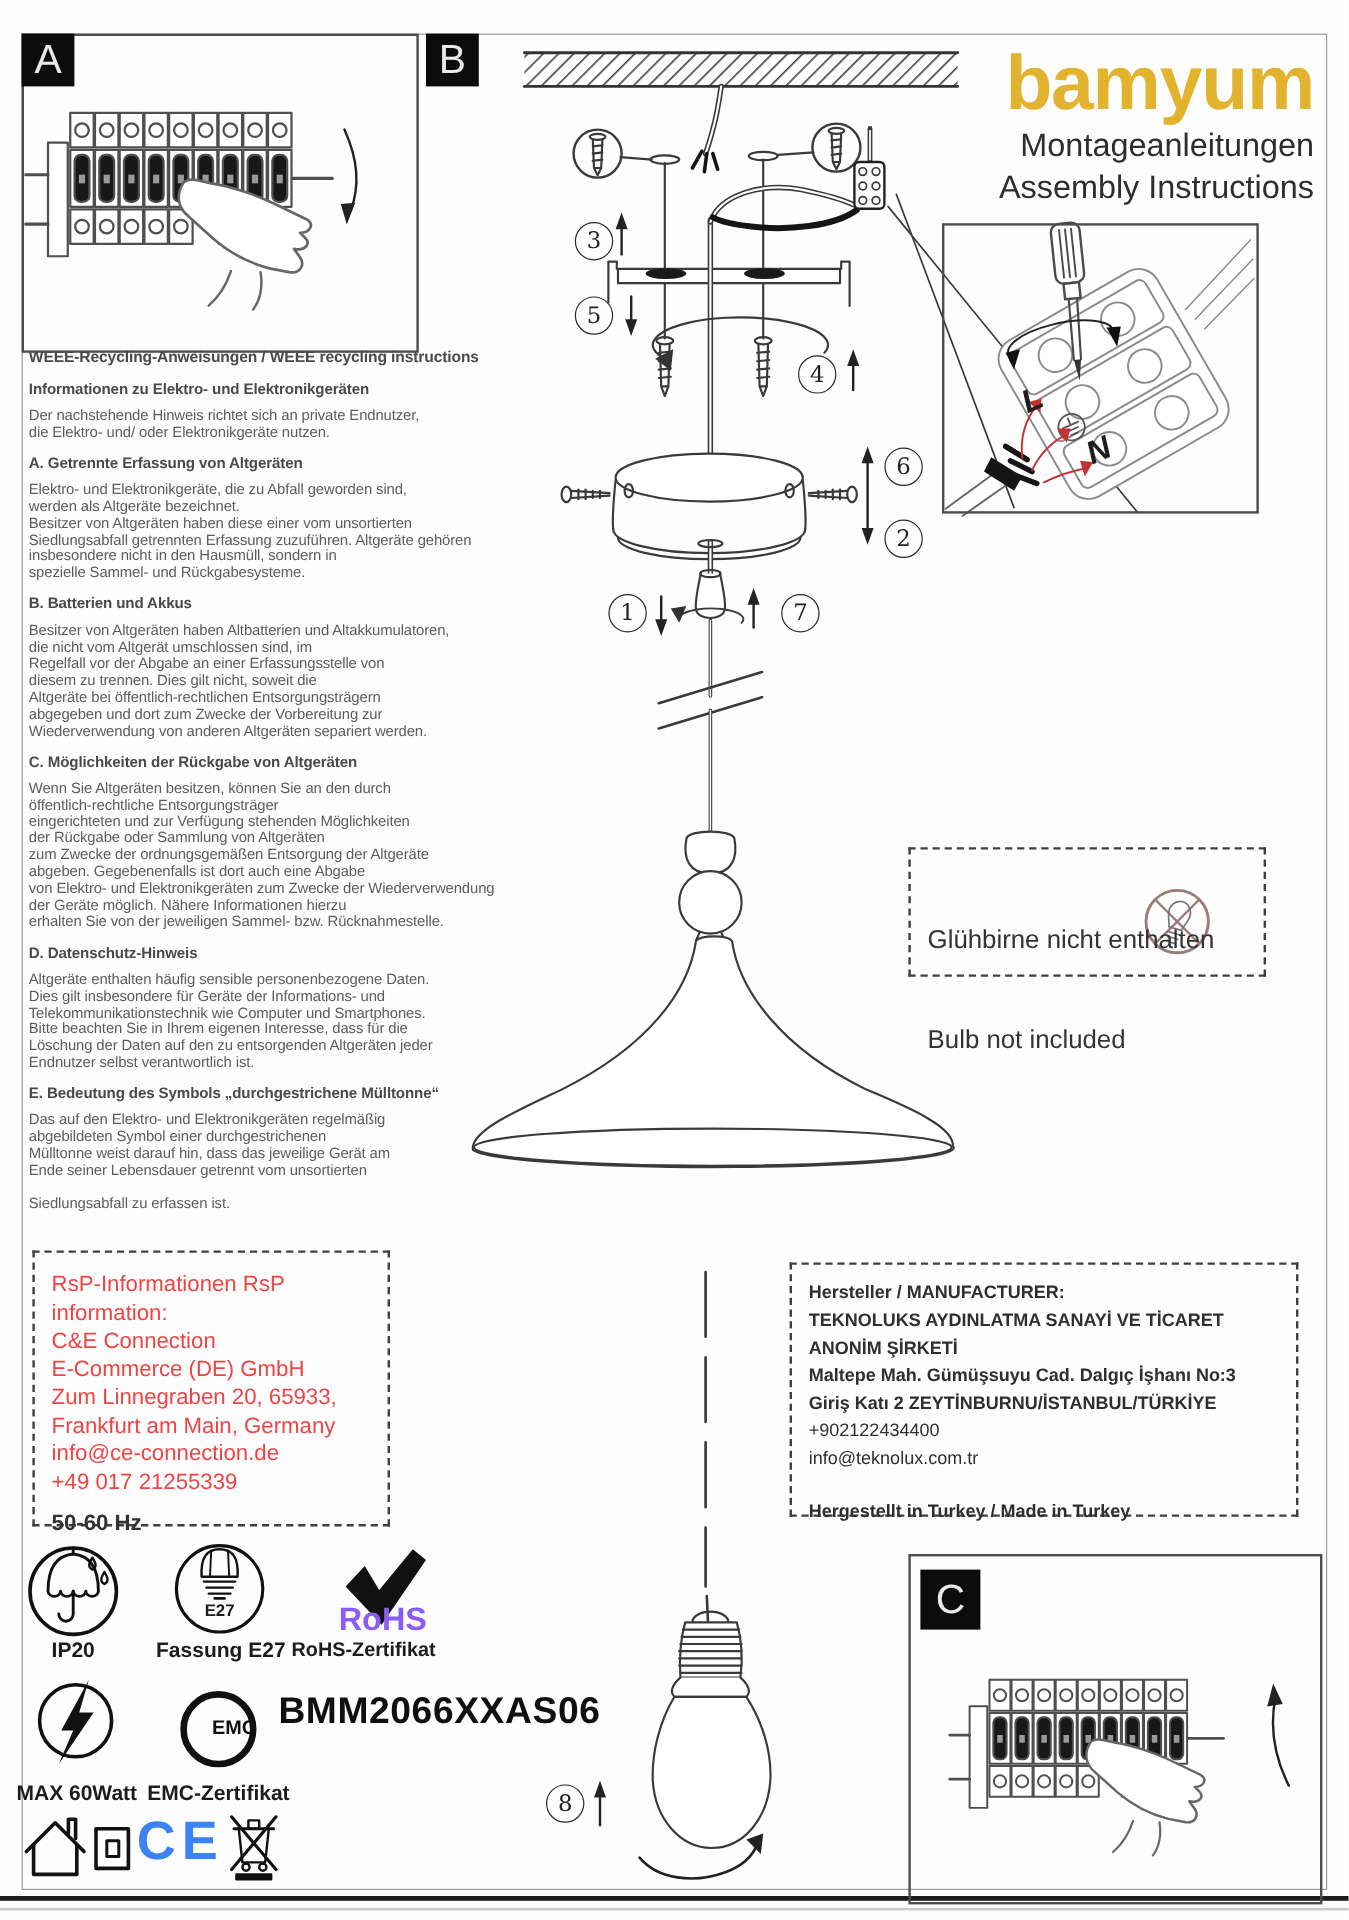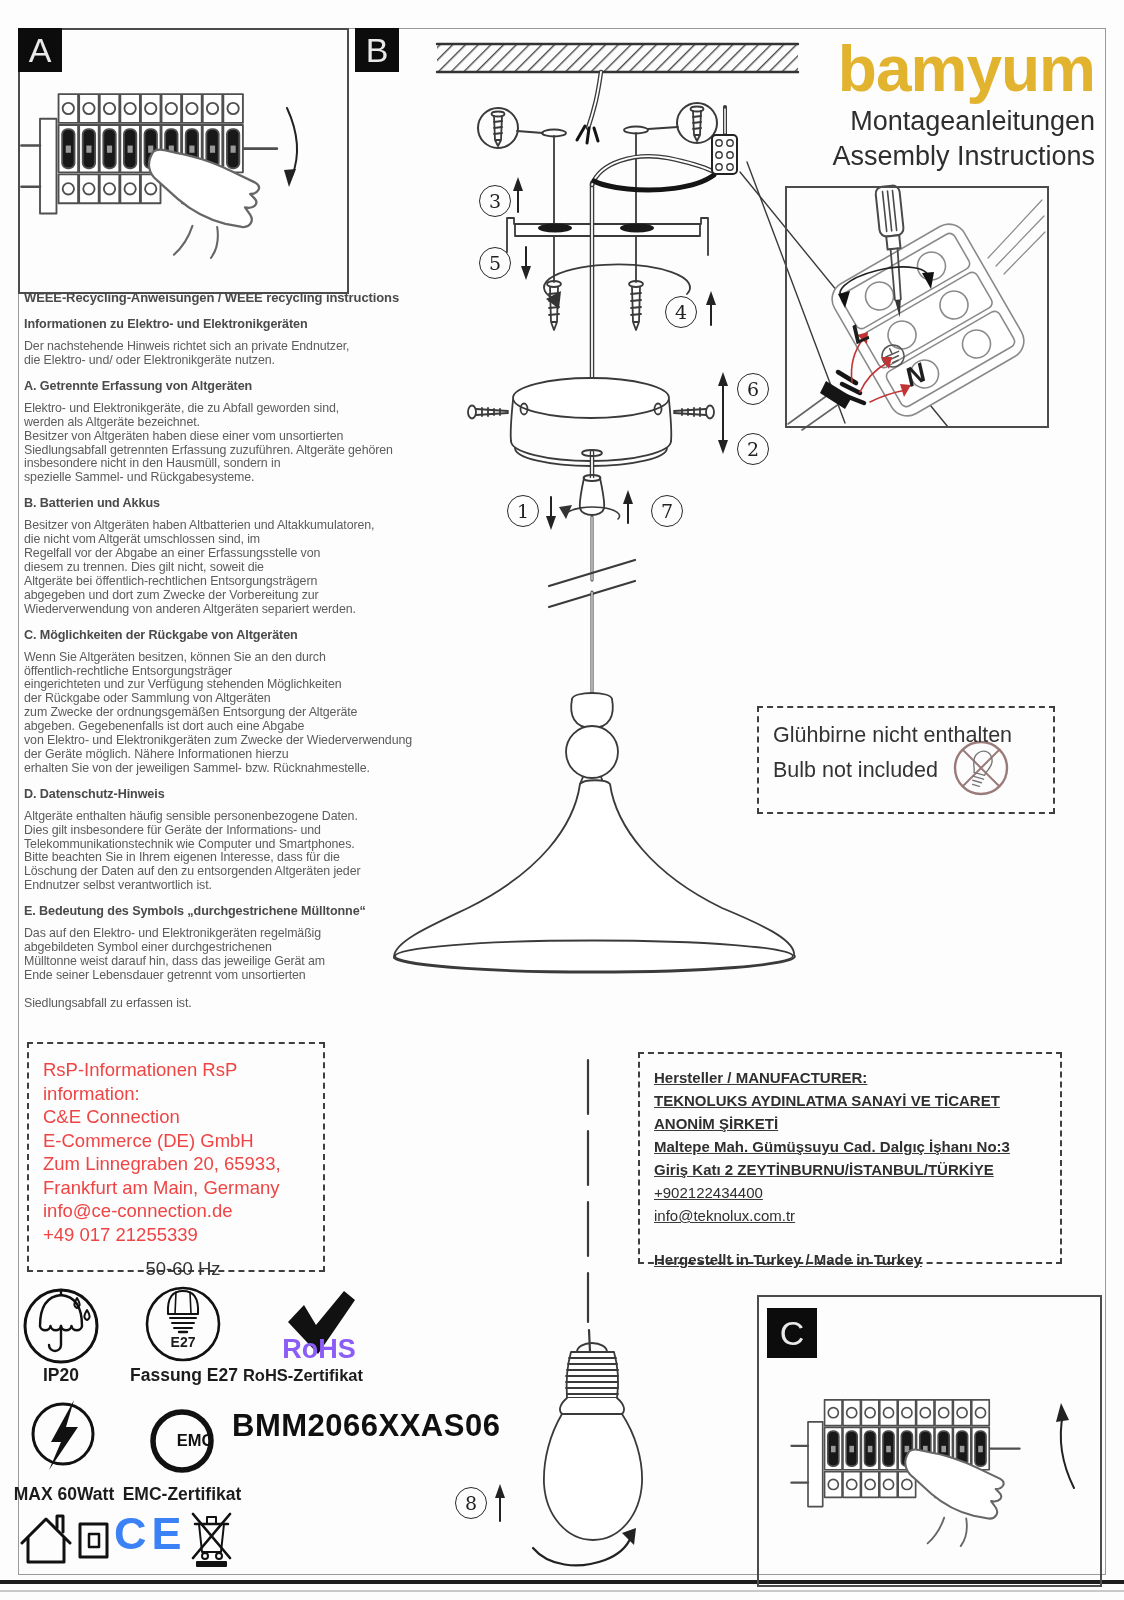--- a/index.html
+++ b/index.html
@@ -17,25 +17,25 @@
   .box-c{left:757px;top:1295px;width:341px;height:288px;border:2px solid #4c4c4c;}
   .dashed-box{border:2px dashed #3f3f3f;background:transparent;}
   .brand-block{left:700px;top:36px;width:395px;text-align:right;}
   .brand-name{font-size:64px;font-weight:800;letter-spacing:-1px;line-height:66px;}
   .brand-sub{font-size:27px;font-weight:500;color:#2e2e2e;line-height:31px;margin-top:4px;}
   .weee{left:24px;top:290px;width:418px;letter-spacing:-0.1px;}
   .weee-title{font-size:13px;font-weight:bold;color:#4a4a4a;margin-bottom:12px;}
   .weee-h{font-size:12.6px;font-weight:bold;color:#4a4a4a;margin:11px 0 9px 0;}
   .weee-b{font-size:12.4px;color:#5c5c5c;line-height:13.9px;white-space:pre-line;}
   .notice-box{left:757px;top:706px;width:280px;height:94px;padding:10px 0 0 14px;}
-  .notice-line{font-size:21.5px;font-weight:500;color:#333;line-height:35px;}
+  .notice-line{font-size:21.5px;font-weight:500;color:#333;line-height:35px;margin-top:48px;}
   .rsp-box{left:27px;top:1042px;width:280px;height:198px;padding:14px 0 14px 14px;}
   .rsp-line{font-size:18.5px;font-weight:500;color:#ef4444;line-height:23.5px;}
-  .rsp-freq{font-size:18.5px;font-weight:400;color:#333;margin-top:12px;text-align:center;}
-  .mfr-box{left:638px;top:1052px;width:406px;height:184px;padding:12px 0 12px 14px;text-decoration:underline;}
+  .rsp-freq{font-size:18.5px;font-weight:700;color:#333;margin-top:12px;}
+  .mfr-box{left:658px;top:1052px;width:406px;height:184px;padding:12px 0 12px 14px;}
   .mfr-title{font-size:15px;font-weight:700;color:#2f2f2f;line-height:23px;}
   .mfr-line{font-size:15px;font-weight:600;color:#2f2f2f;line-height:23px;}
   .mfr-line.light{font-weight:400;}
   .mfr-made{font-size:15px;font-weight:700;color:#2f2f2f;margin-top:24px;}
   .model-code{left:232px;top:1408px;font-size:31px;font-weight:700;color:#101010;letter-spacing:0.5px;}
   .icon-label{font-size:17.5px;font-weight:700;color:#1c1c1c;transform:translateX(-50%);white-space:nowrap;}
   .rohs-title{left:319px;top:1334px;font-size:27px;font-weight:800;color:#8b5cf6;transform:translateX(-50%);}
   .emc-text{left:182px;top:1431px;font-size:16.5px;font-weight:800;color:#101010;transform:translateX(-50%);padding-left:26px;}
   .e27-text{left:183px;top:1334px;font-size:14px;font-weight:700;color:#1c1c1c;transform:translateX(-50%);}
   .ce-text{left:114px;top:1508px;font-size:45px;font-weight:700;color:#3b82f6;letter-spacing:5px;}

